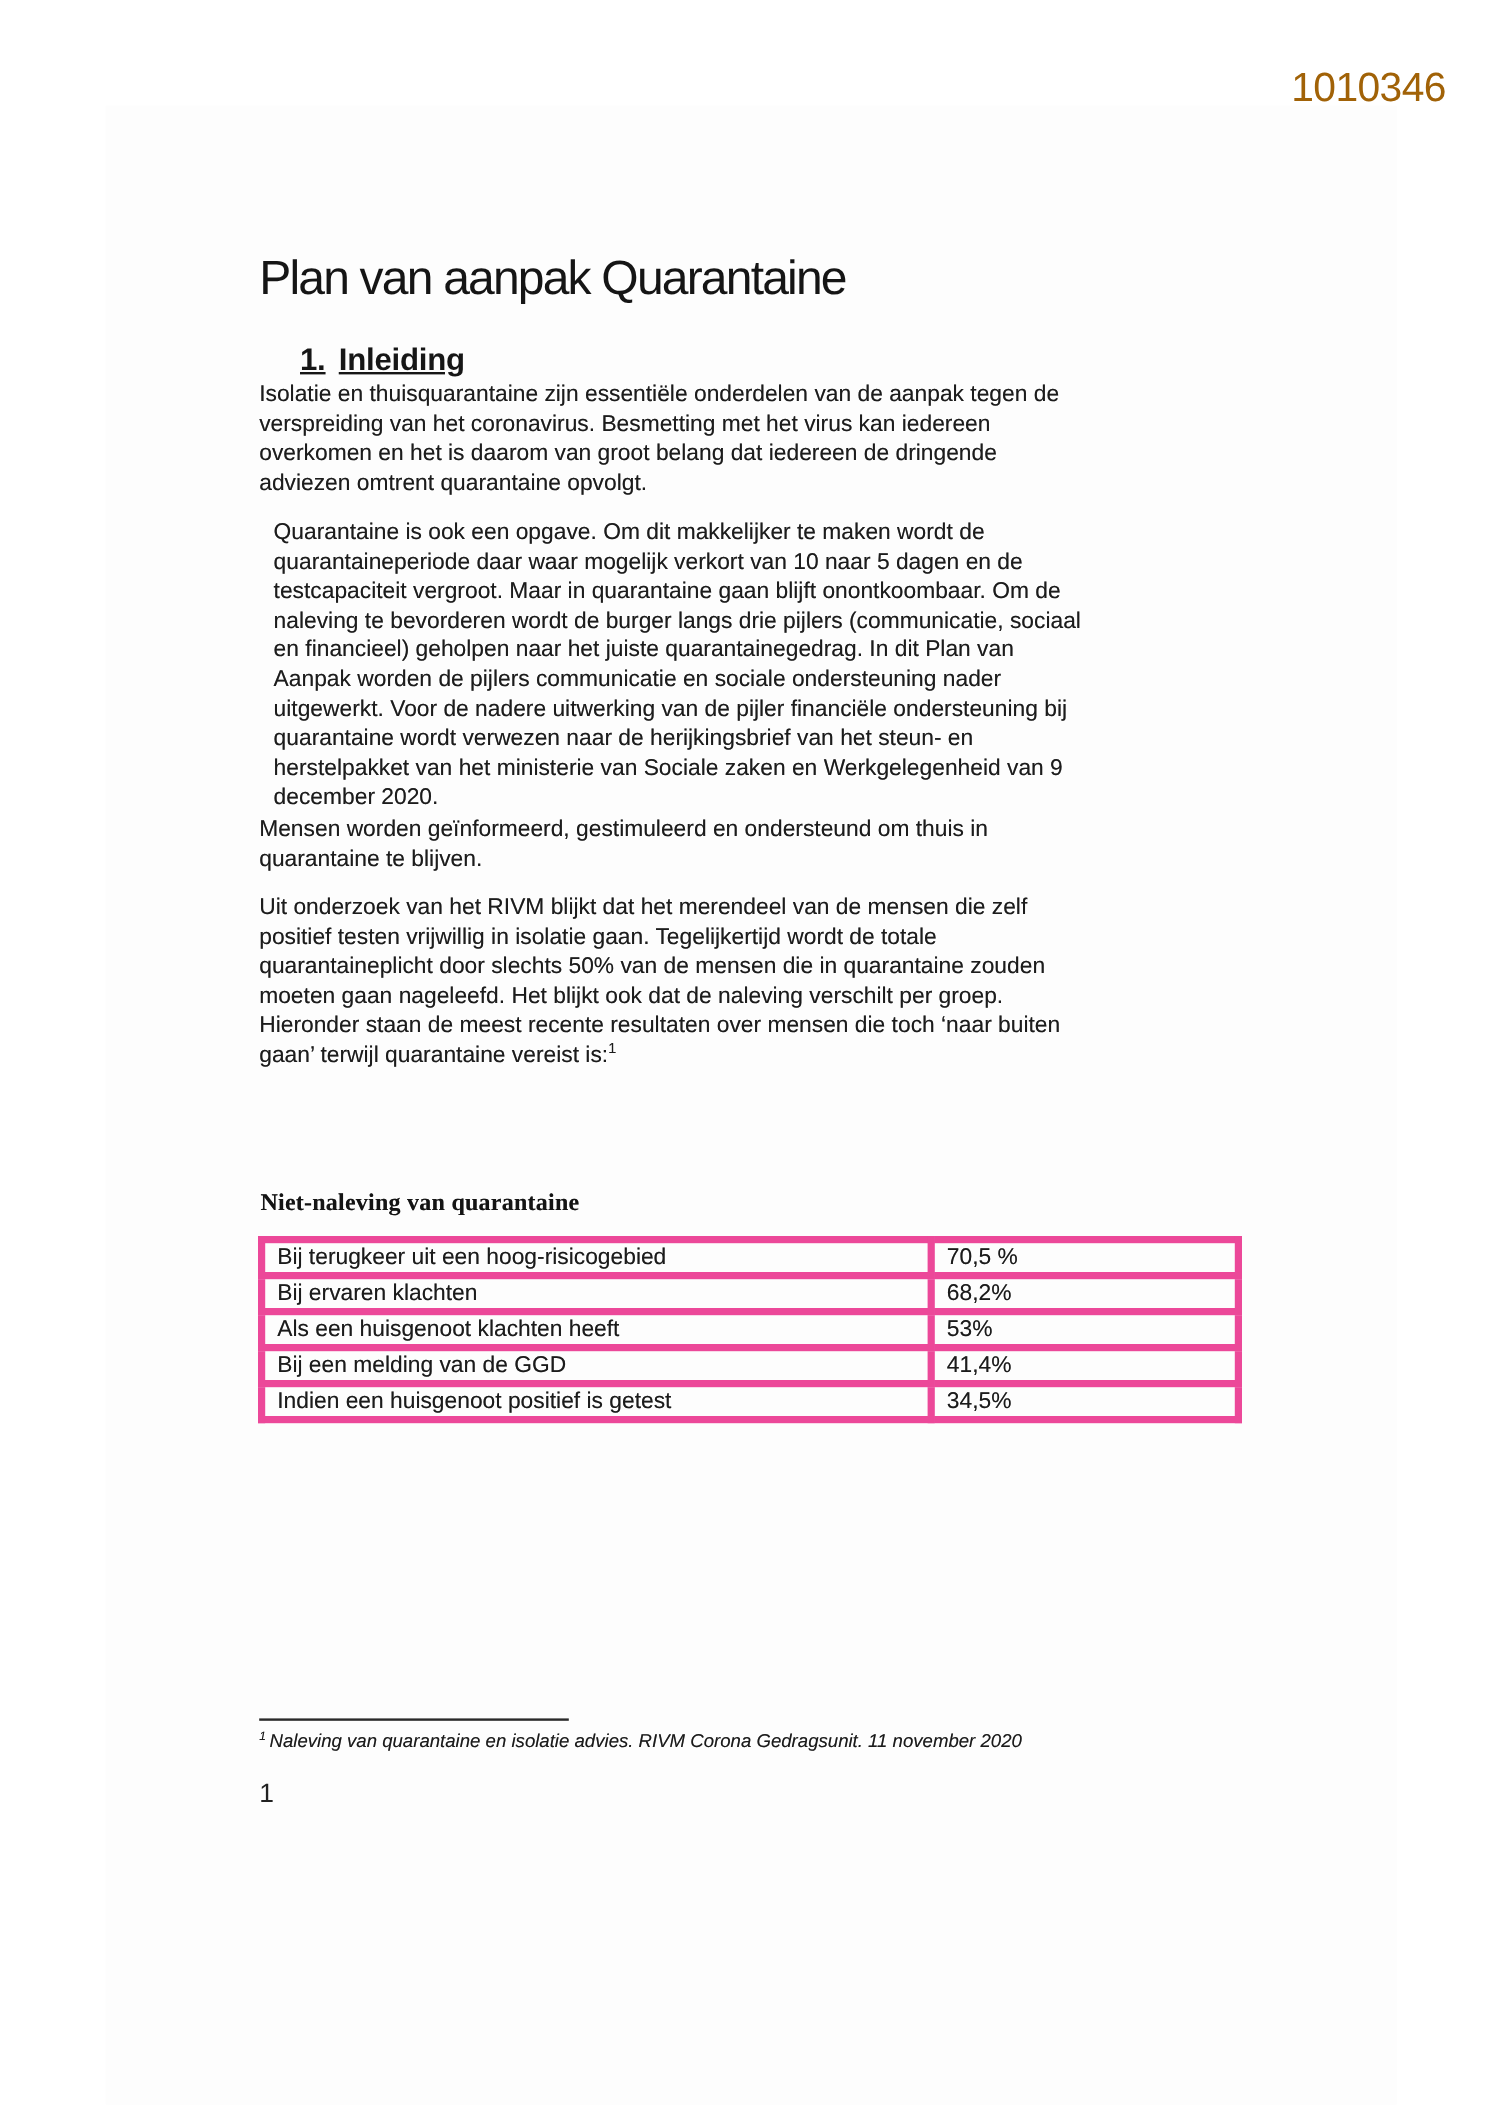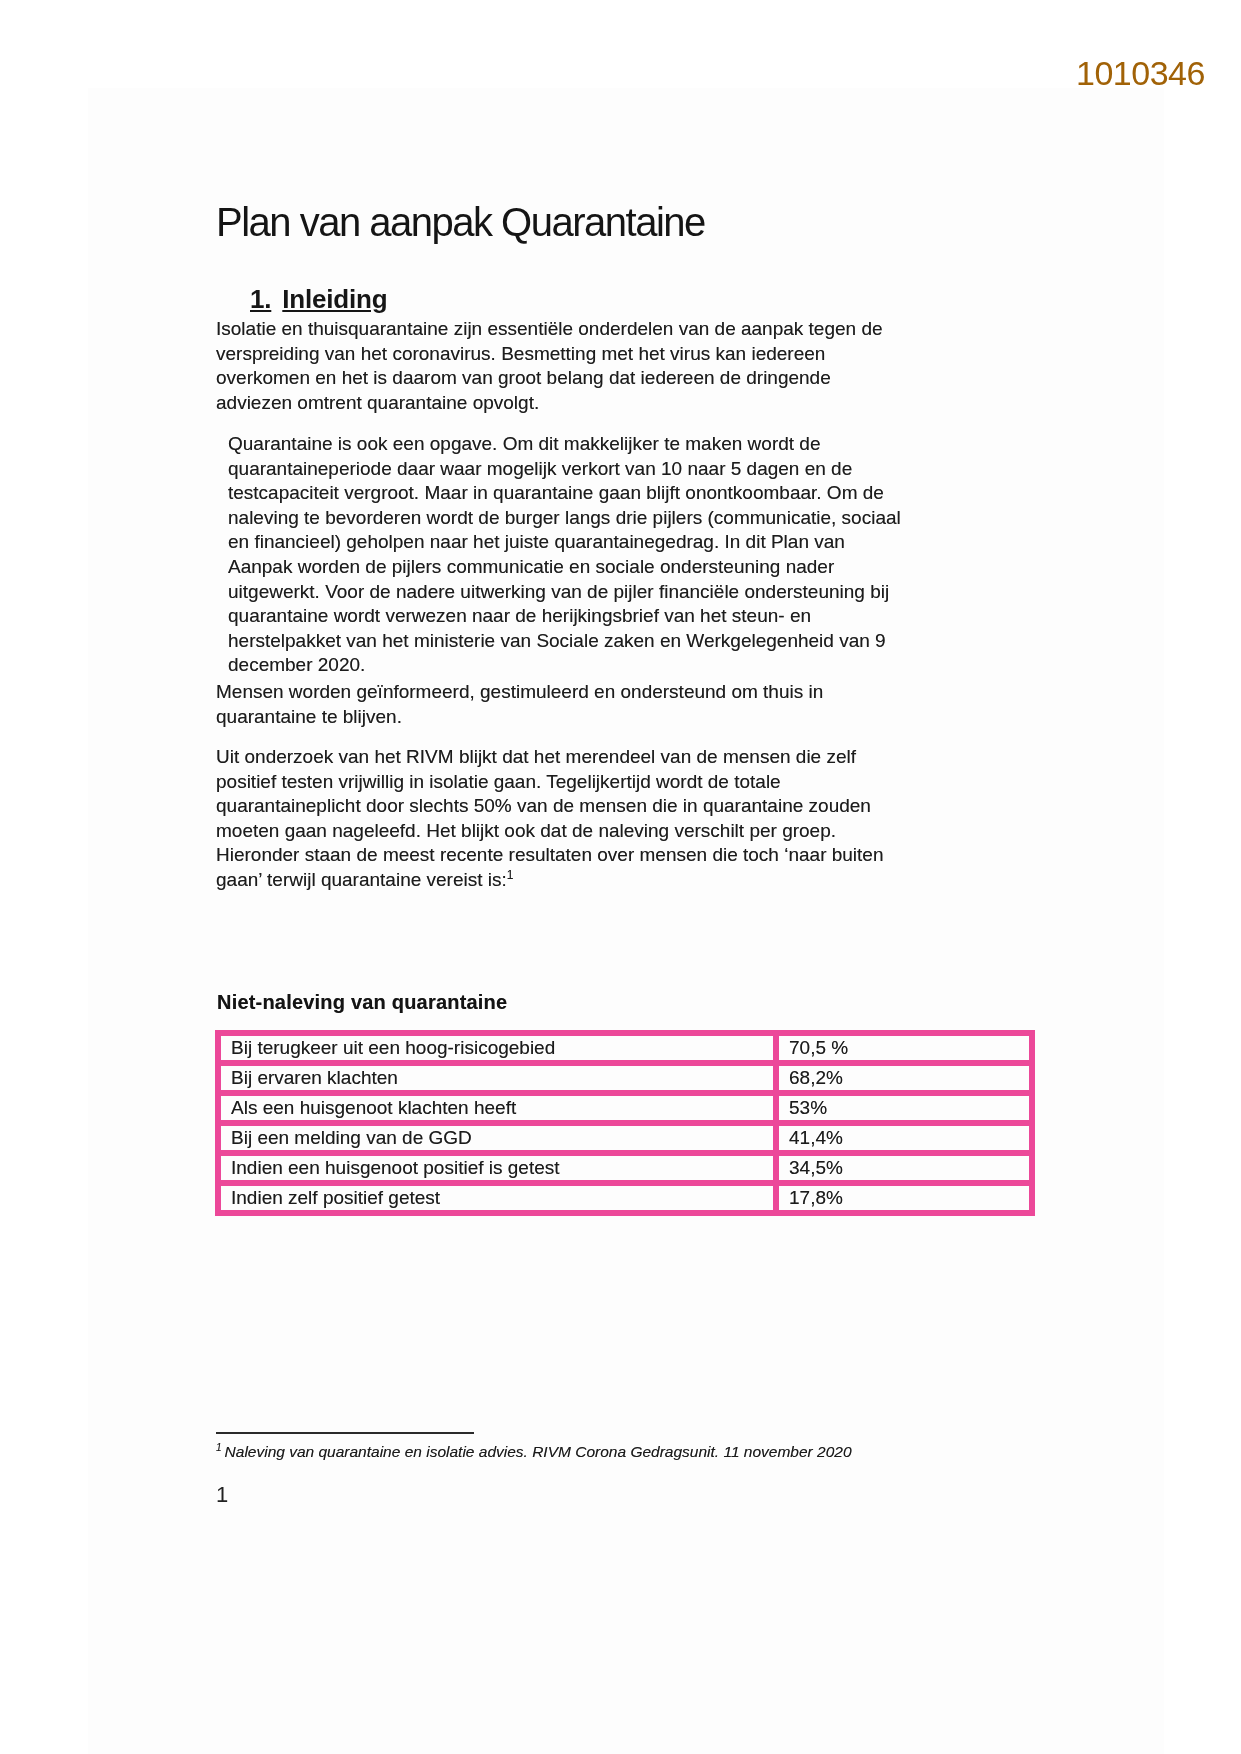--- a/index.html
+++ b/index.html
@@ -13,21 +13,21 @@
   .scan-page{
     position:absolute;left:88px;top:88px;width:1076px;height:1666px;
     background:#fdfdfd;
   }
   .doc-number{
     position:absolute;left:1076px;top:54px;width:120px;
     font-size:34px;letter-spacing:-0.5px;color:#a16207;
     white-space:nowrap;
   }
   .doc-title{
-    position:absolute;left:216px;top:200px;
+    position:absolute;left:216px;top:210px;
     font-size:40px;font-weight:300;letter-spacing:-1.5px;
     color:#151515;white-space:nowrap;
   }
   .section-heading{
     position:absolute;left:250px;top:284px;
     font-size:26px;font-weight:700;letter-spacing:-0.2px;color:#161616;
     white-space:nowrap;
     text-decoration:underline;
   }
   .section-heading .num{margin-right:11px;}
@@ -38,21 +38,21 @@
   }
   .para .lines{white-space:pre-line;}
   .para sup{font-size:12px;line-height:0;}
   #para1{top:317px;}
   #para2{top:420px;}
   #para3{top:680px;}
   #para4{top:745px;}
   .table-heading{
     position:absolute;left:217px;top:991px;
     font-size:20px;font-weight:700;letter-spacing:0.2px;color:#141414;
-    white-space:nowrap;text-shadow:0 0 0.4px rgba(0,0,0,0.5);
+    white-space:nowrap;text-shadow:0 0 0.4px rgba(0,0,0,0.5);font-family:Liberation Serif, serif;
   }
   table.data-table{
     position:absolute;left:215px;top:1030px;width:804px;
     border-collapse:collapse;table-layout:fixed;
   }
   table.data-table td{
     border:6px solid #ec4899;
     font-size:19px;color:#1b1b1b;
     height:22px;padding:1px 6px 1px 10px;
     white-space:nowrap;overflow:hidden;
@@ -140,24 +140,20 @@
       <td class="c2">53%</td>
     </tr>
     <tr>
       <td class="c1">Bij een melding van de GGD</td>
       <td class="c2">41,4%</td>
     </tr>
     <tr>
       <td class="c1">Indien een huisgenoot positief is getest</td>
       <td class="c2">34,5%</td>
     </tr>
-    <tr>
-      <td class="c1">Indien zelf positief getest</td>
-      <td class="c2">17,8%</td>
-    </tr>
   </tbody>
 </table>
 
 <div class="footnote-rule"></div>
 
 <div class="footnote">
   <sup>1</sup><span>Naleving van quarantaine en isolatie advies. RIVM Corona Gedragsunit. 11 november 2020</span>
 </div>
 
 <div class="page-number">1</div>

